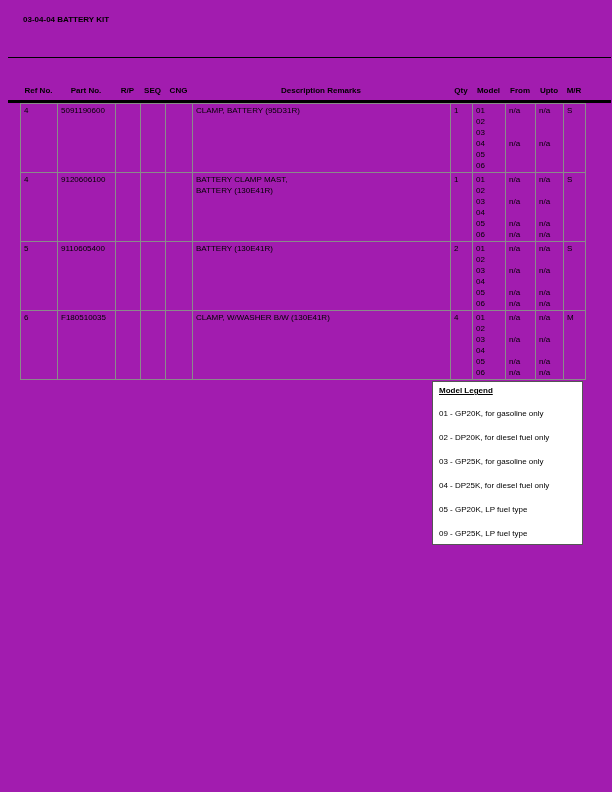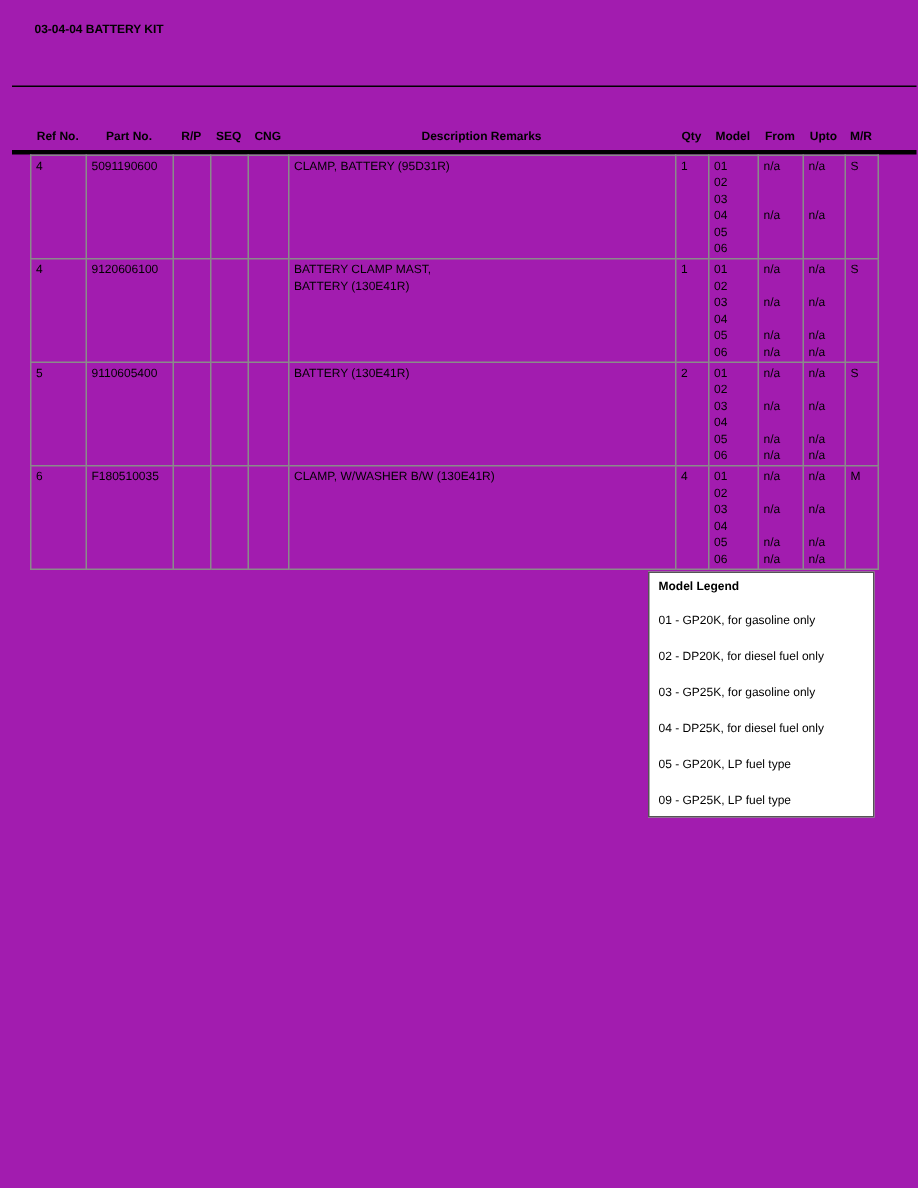--- a/index.html
+++ b/index.html
@@ -57,21 +57,21 @@
 
   .legend {
     position: absolute;
     left: 432px;
     top: 381px;
     width: 151px;
     border: 1px solid #555555;
     padding: 4px 6px 5px 6px;
     background: #ffffff;
   }
-  .legend-title { font-weight: bold; font-size: 8px; margin-bottom: 4px; }
+  .legend-title { font-weight: bold; font-size: 8px; margin-bottom: 4px; text-decoration: underline; }
   .legend-item { font-size: 8px; line-height: 10px; margin-top: 14px; }
 </style>
 </head>
 <body>
 
 <div class="page">
 
   <div class="title">03-04-04 BATTERY KIT</div>
 
 

